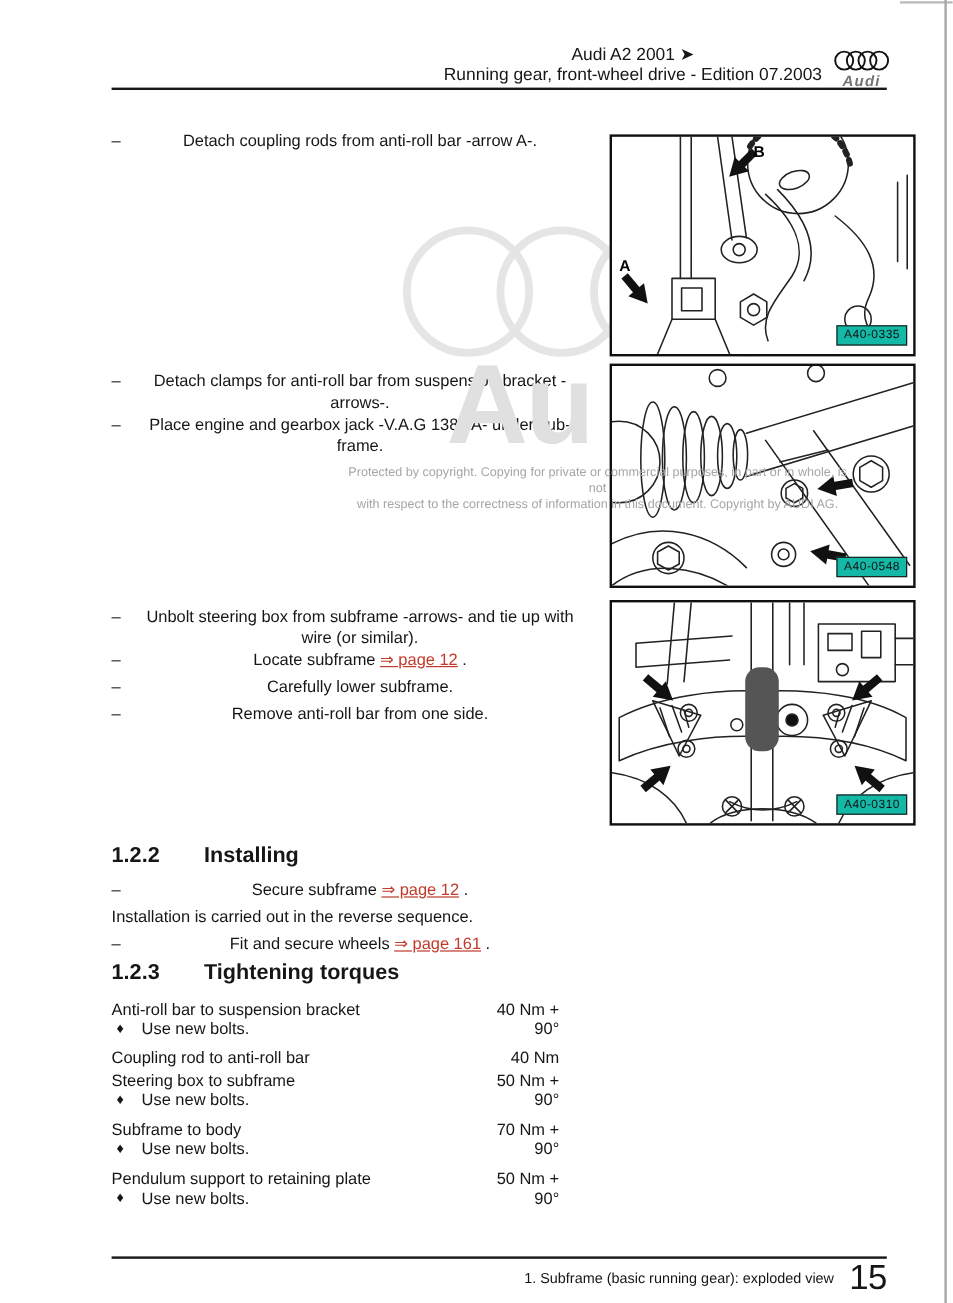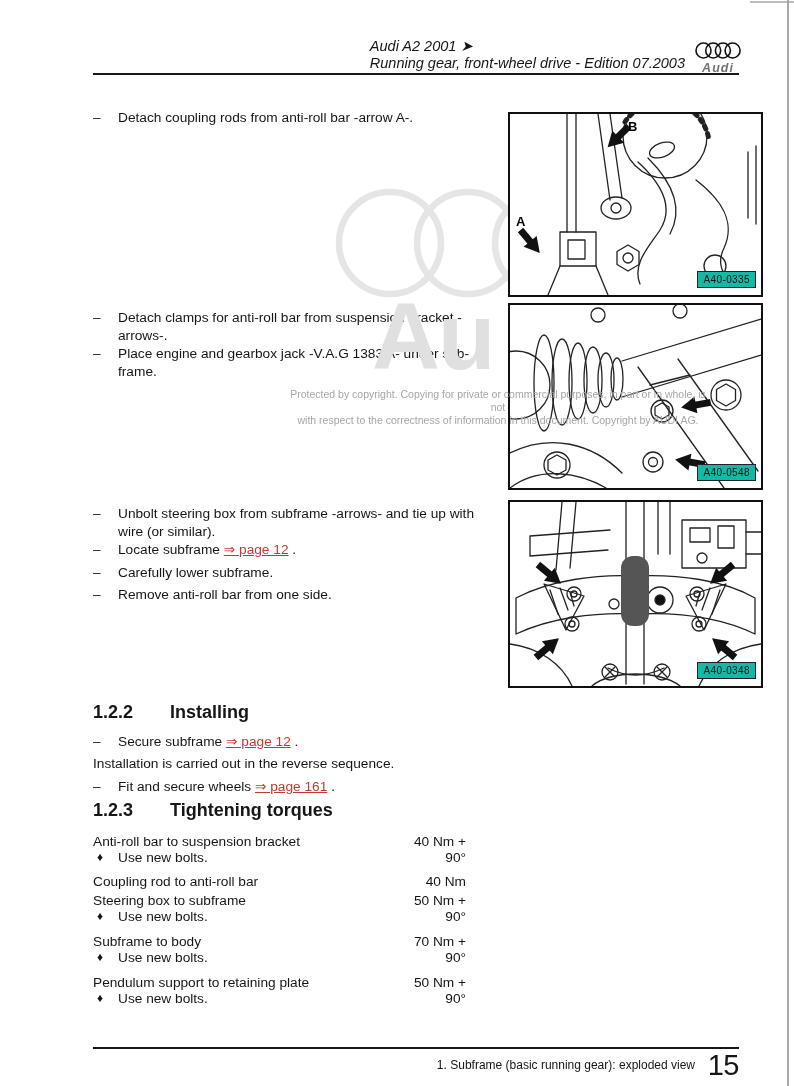--- a/index.html
+++ b/index.html
@@ -3,40 +3,40 @@
 <meta charset="utf-8">
 <style>
   * { margin:0; padding:0; box-sizing:border-box; }
   html,body { background:#ffffff; }
   body {
     width:794px; height:1086px; position:relative; overflow:hidden;
     font-family:"Liberation Sans", sans-serif; color:#161616;
   }
 
   
-  .hdr { position:absolute; top:38px; right:109px; text-align:left;
-         font-size:14.5px; line-height:17px;font-style:italic; }
+  .hdr { position:absolute; top:38px; right:109px; text-align:center;
+         font-size:14.5px; line-height:17px; }
   .logo { position:absolute; left:694px; top:41px; width:48px; text-align:center; }
   .logo svg { display:block; margin:0 auto; }
   .wordmark { font-size:12.5px; font-weight:bold; font-style:italic;
               letter-spacing:1px; margin-top:1px; color:#737373; }
   .rule { position:absolute; left:93px; width:646px; height:2px; background:#181818; }
 
   
   .wm-rings { position:absolute; left:333px; top:186px; z-index:1; }
   .wm-au { position:absolute; left:372px; top:290px; z-index:1; font-size:94px;
            font-weight:bold; color:#e0e0e0; line-height:1; letter-spacing:-2px; }
   .wm-notice { position:absolute; left:288px; top:388px; width:420px; z-index:3;
                text-align:center; font-size:10.5px; line-height:13px; color:#a6a6a6; }
 
   
   .step { position:absolute; left:93px; display:flex;
           font-size:13.7px; line-height:17.5px; z-index:0; }
   .step .dash { width:25px; flex:none; }
-  .step .stext { width:364px; }
+  .step .stext { width:364px;text-align:center; }
   .para { position:absolute; left:93px; font-size:13.7px; line-height:17.5px; }
   .plink { color:var(--link-red,#c13b2b); text-decoration:underline; cursor:pointer; }
 
   
   .sec-head { position:absolute; left:93px; display:flex; font-size:18px;
               font-weight:bold; line-height:20px; }
   .sec-head .num { width:77px; flex:none; }
 
   
   .trow { position:absolute; left:93px; width:373px; display:flex;
@@ -230,21 +230,21 @@
         <g transform="translate(207,76) rotate(50)">
             <rect x="-3.5" y="-21" width="7" height="16"></rect>
             <polygon points="-8.5,-6 8.5,-6 0,9"></polygon>
           </g>
         <g transform="translate(209,142) rotate(130)">
             <rect x="-3.5" y="-21" width="7" height="16"></rect>
             <polygon points="-8.5,-6 8.5,-6 0,9"></polygon>
           </g>
       </g>
     </svg>
-    <span class="figlabel">A40-0348</span>
+    <span class="figlabel">A40-0310</span>
   </div>
 
   <div class="step" style="top:109px">
     <span class="dash">–</span>
     <span class="stext">Detach coupling rods from anti-roll bar -arrow A-.</span>
   </div>
 
   <div class="step" style="top:309px">
     <span class="dash">–</span>
     <span class="stext">Detach clamps for anti-roll bar from suspension bracket -arrows-.</span>

